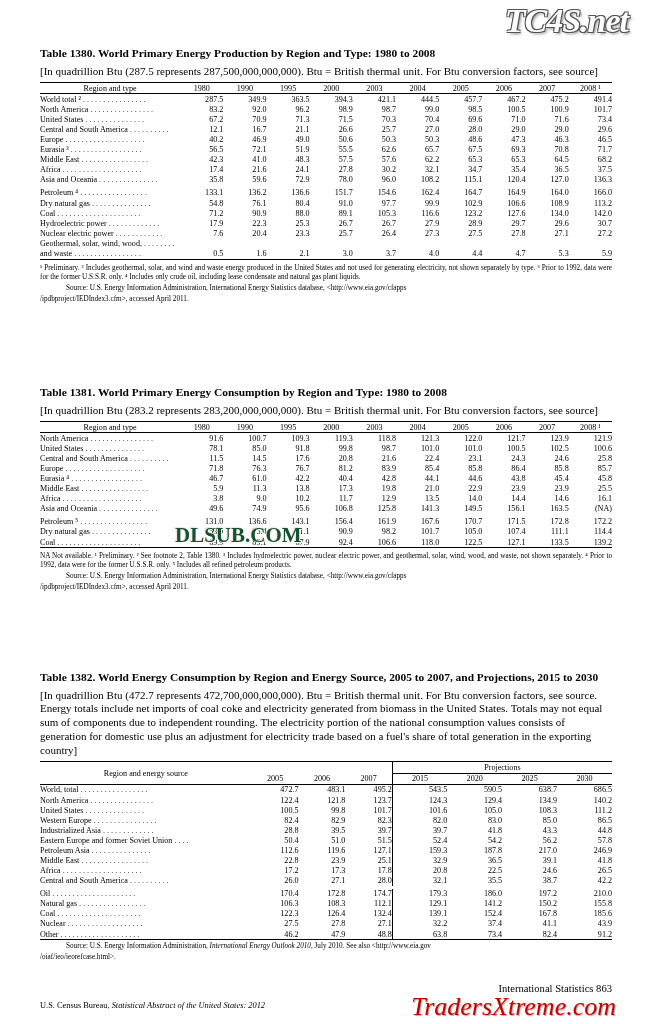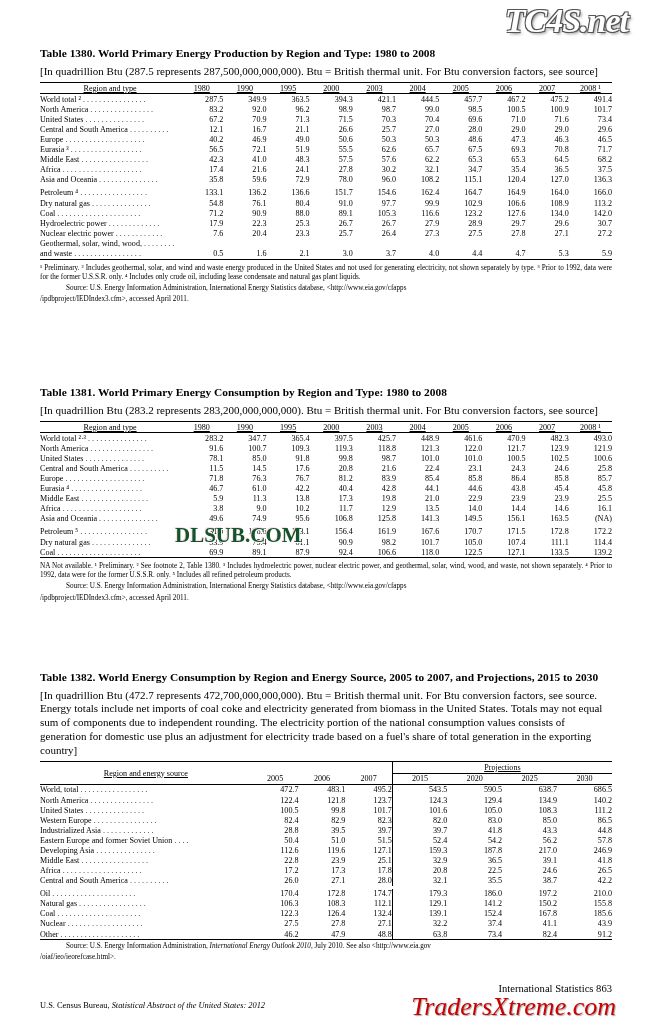--- a/index.html
+++ b/index.html
@@ -75,21 +75,21 @@
     width: 100%;
     border-collapse: collapse;
     font-size: 8.1px;
     line-height: 1.17;
   }
   table.dt td, table.dt th {
     padding: 0.3px 0;
     vertical-align: bottom;
     font-weight: normal;
   }
-  .hrule-top { border-top: 1.1px solid #000; text-decoration: underline; }
+  .hrule-top { border-top: 1.1px solid #000; }
   .hrule-bot { border-bottom: 1.1px solid #000; }
   .hdr-row th {
     text-align: center;
     font-size: 8.1px;
     padding: 1.5px 0 2.5px 0;
   }
   .lbl {
     text-align: left;
     padding-left: 2px;
     white-space: nowrap;
@@ -416,33 +416,20 @@
           <th>2000</th>
           <th>2003</th>
           <th>2004</th>
           <th>2005</th>
           <th>2006</th>
           <th>2007</th>
           <th>2008 ¹</th>
         </tr>
       </thead>
       <tbody id="t1381-body">
-          <tr>
-            <td class="lbl b ind1">World total ²·³ . . . . . . . . . . . . . . .</td>
-            <td class="num b">283.2</td>
-            <td class="num b">347.7</td>
-            <td class="num b">365.4</td>
-            <td class="num b">397.5</td>
-            <td class="num b">425.7</td>
-            <td class="num b">448.9</td>
-            <td class="num b">461.6</td>
-            <td class="num b">470.9</td>
-            <td class="num b">482.3</td>
-            <td class="num b">493.0</td>
-          </tr>
           <tr>
             <td class="lbl ind1">North America . . . . . . . . . . . . . . . .</td>
             <td class="num">91.6</td>
             <td class="num">100.7</td>
             <td class="num">109.3</td>
             <td class="num">119.3</td>
             <td class="num">118.8</td>
             <td class="num">121.3</td>
             <td class="num">122.0</td>
             <td class="num">121.7</td>
@@ -670,21 +657,21 @@
             <td class="lbl ind1">Eastern Europe and former Soviet Union . . . .</td>
             <td class="num">50.4</td>
             <td class="num">51.0</td>
             <td class="num">51.5</td>
             <td class="num vline">52.4</td>
             <td class="num">54.2</td>
             <td class="num">56.2</td>
             <td class="num">57.8</td>
           </tr>
           <tr>
-            <td class="lbl ind1">Developing Asia . . . . . . . . . . . . . . .</td>
+            <td class="lbl ind1">Petroleum Asia . . . . . . . . . . . . . . .</td>
             <td class="num">112.6</td>
             <td class="num">119.6</td>
             <td class="num">127.1</td>
             <td class="num vline">159.3</td>
             <td class="num">187.8</td>
             <td class="num">217.0</td>
             <td class="num">246.9</td>
           </tr>
           <tr>
             <td class="lbl ind1">Middle East . . . . . . . . . . . . . . . . .</td>

